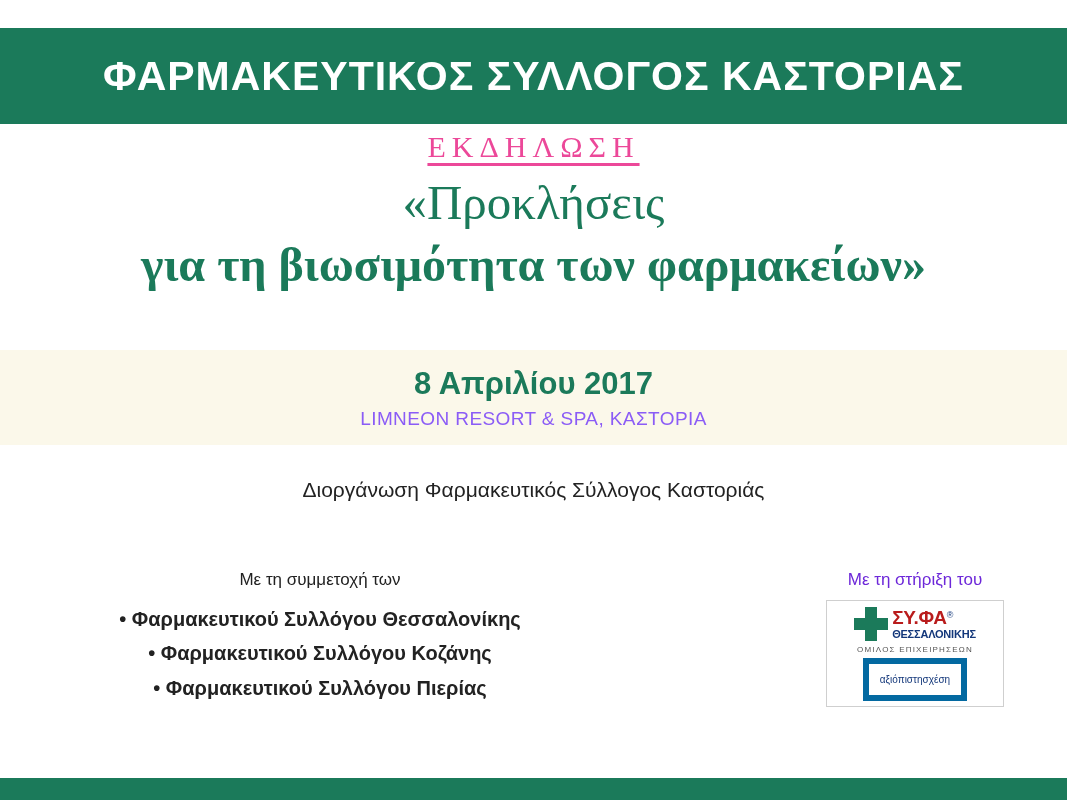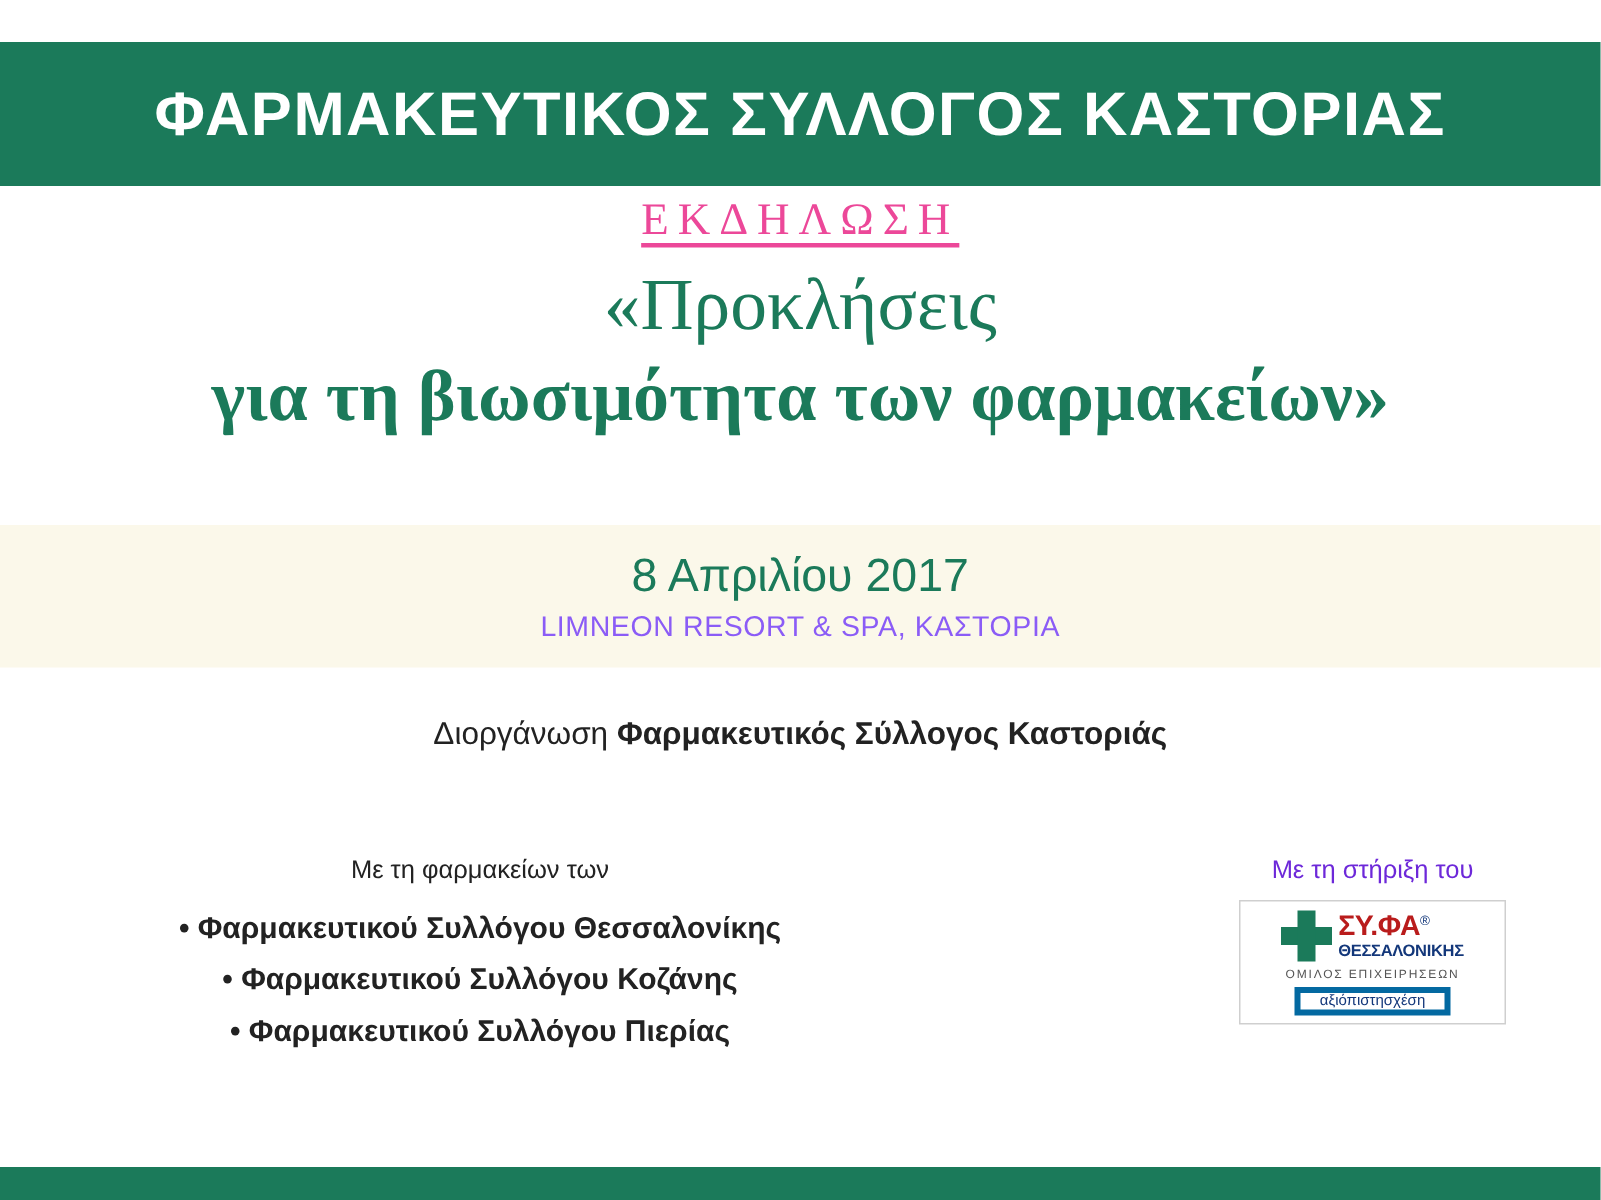--- a/index.html
+++ b/index.html
@@ -86,41 +86,42 @@
     display: flex;
     flex-direction: column;
     align-items: center;
     justify-content: center;
   }
   .date-text {
     font-family: "Liberation Sans", sans-serif;
     font-size: 31px;
     color: #1b7a5a;
     margin-bottom: 6px;
+    font-weight: bold;
   }
   .venue-text {
     font-family: "Liberation Sans", sans-serif;
     font-size: 19px;
     font-weight: normal;
     color: #8b5cf6;
     letter-spacing: 0.4px;
   }
 
   
   .organizer {
     position: absolute;
     left: 0;
     top: 478px;
     width: 1067px;
     text-align: center;
     font-size: 21px;
     color: #222222;
   }
   .organizer .org-strong {
-    font-weight: bold;
+    font-weight: normal;
   }
 
   
   .participants {
     position: absolute;
     left: 40px;
     top: 570px;
     width: 560px;
     text-align: center;
   }
@@ -209,24 +210,24 @@
   }
   .logo-tag {
     font-size: 8px;
     color: #555555;
     letter-spacing: 1.2px;
     margin-top: 4px;
     text-align: center;
   }
   .logo-badge {
     margin: 4px auto 0 auto;
-    border: 4px solid #0369a1;
+    border: 6px solid #0369a1;
     color: #13377a;
     font-size: 10px;
-    padding: 0 4px;
+    padding: 10px 4px;
     width: 104px;
     box-sizing: border-box;
     text-align: center;
   }
 
   
   .footer-bar {
     position: absolute;
     left: 0;
     bottom: 0;
@@ -253,21 +254,21 @@
   <div class="date-strip">
     <div class="date-text">8 Απριλίου 2017</div>
     <div class="venue-text">LIMNEON RESORT &amp; SPA, ΚΑΣΤΟΡΙΑ</div>
   </div>
 
   <div class="organizer">
     <span>Διοργάνωση </span><span class="org-strong">Φαρμακευτικός Σύλλογος Καστοριάς</span>
   </div>
 
   <div class="participants">
-    <div class="participants-label">Με τη φαρμακείων των</div>
+    <div class="participants-label">Με τη συμμετοχή των</div>
     <ul class="participants-list">
       <li>• Φαρμακευτικού Συλλόγου Θεσσαλονίκης</li>
       <li>• Φαρμακευτικού Συλλόγου Κοζάνης</li>
       <li>• Φαρμακευτικού Συλλόγου Πιερίας</li>
     </ul>
   </div>
 
   <div class="support">
     <div class="support-label">Με τη στήριξη του</div>
     <div class="logo-box">

